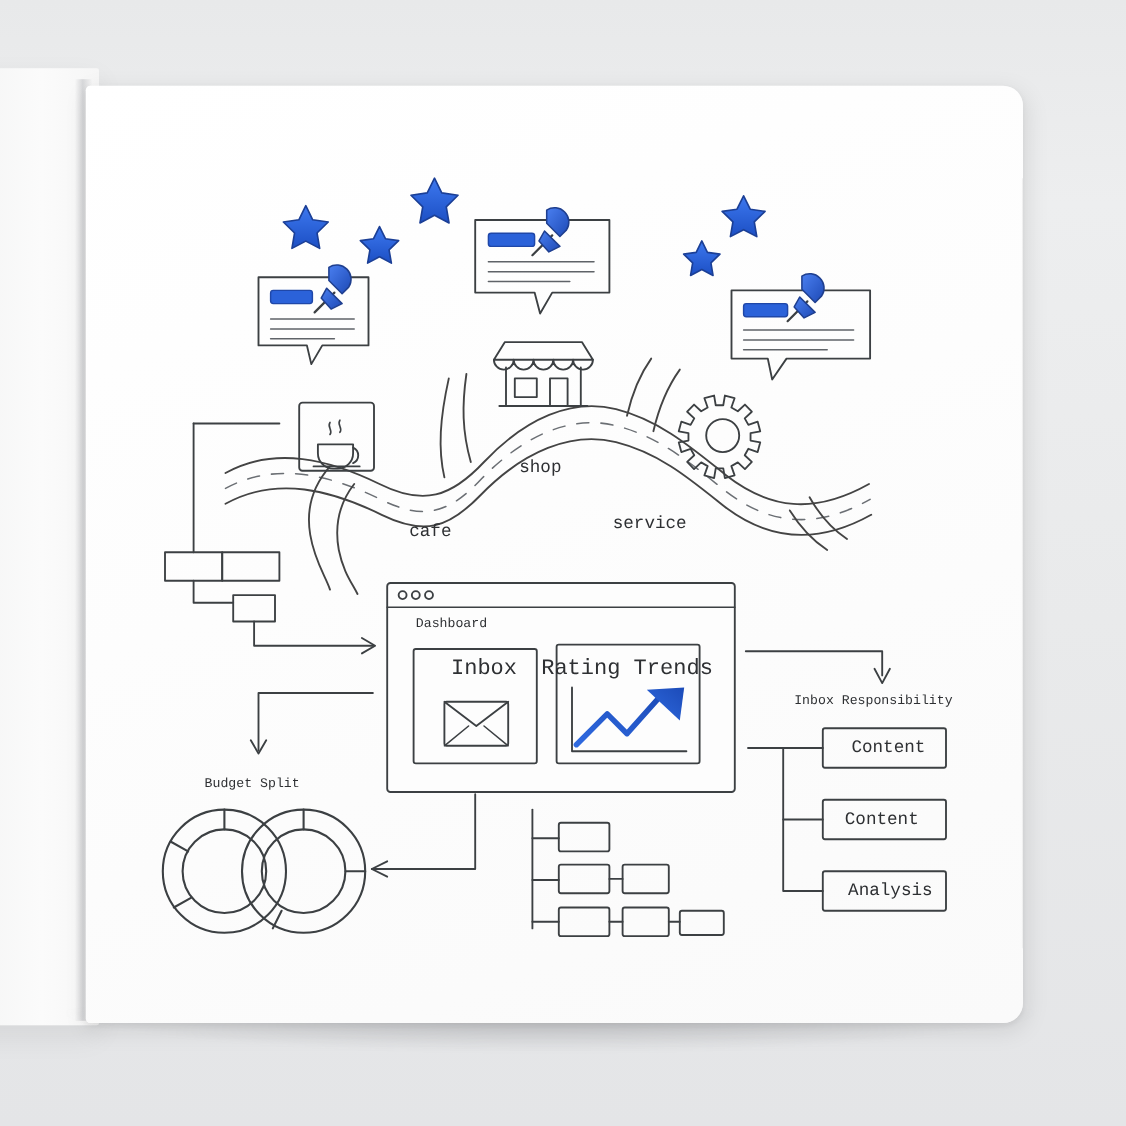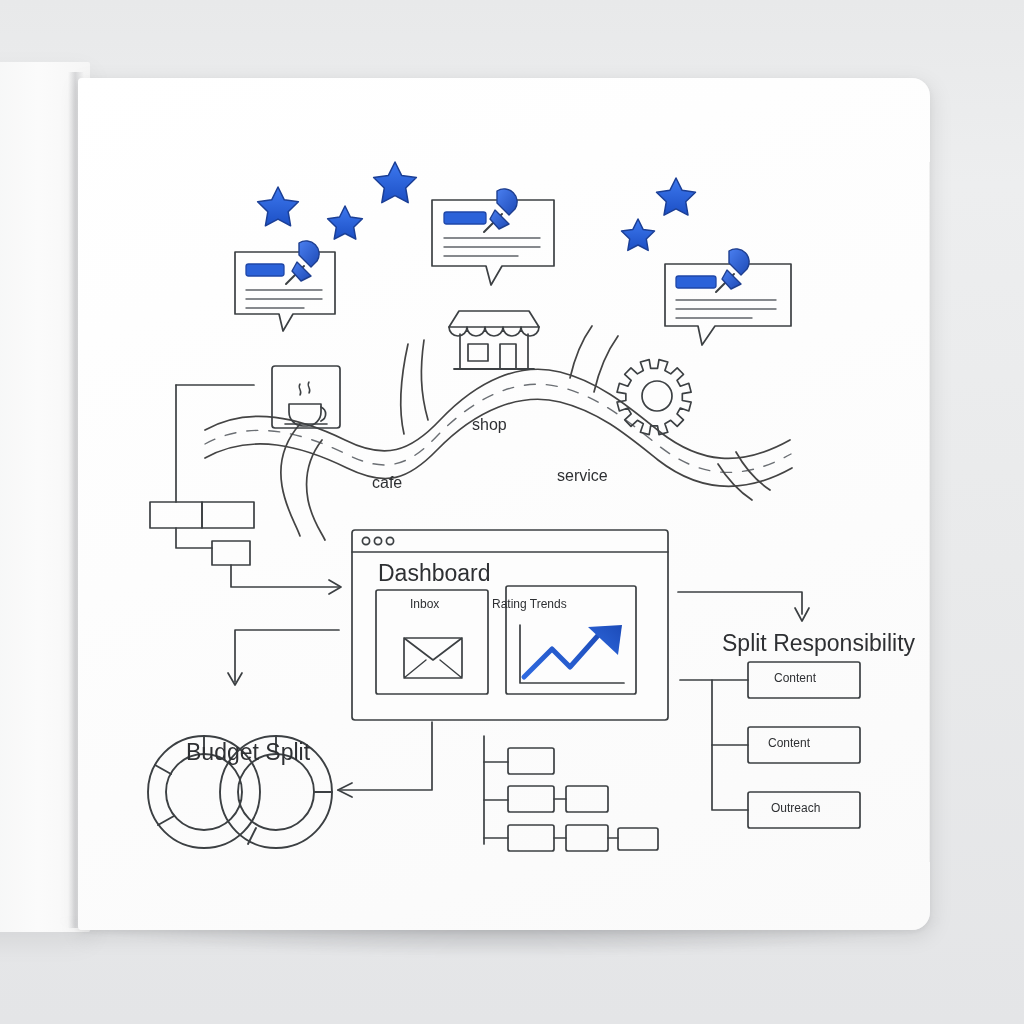--- a/index.html
+++ b/index.html
@@ -48,27 +48,27 @@
     position:absolute;left:60px;top:918px;width:880px;height:38px;
     background:radial-gradient(ellipse at 50% 0%,rgba(110,112,118,.30),rgba(110,112,118,0) 72%);
     filter:blur(2px);
   }
 
   
   svg.art{position:absolute;left:0;top:0;width:1024px;height:1024px;}
 
   .lbl{
     position:absolute;color:#2e3033;
-    font-family:Liberation Sans, sans-serif;
+    font-family:Liberation Mono, monospace;
     white-space:nowrap;user-select:none;
   }
   .lbl-road{font-size:16px;}
-  .lbl-title{font-size:23px;}
-  .lbl-card{font-size:12px;}
-  .lbl-box{font-size:12px;}
+  .lbl-title{font-size:12px;}
+  .lbl-card{font-size:20px;}
+  .lbl-box{font-size:16px;}
 </style>
 </head>
 <body>
 
 <div id="scene">
   <div class="backdrop"></div>
   <div class="page-left"></div>
   <div class="gutter"></div>
   <div class="page-shadow-bottom"></div>
 
@@ -273,19 +273,19 @@
   </svg>
 
   <div class="lbl lbl-road" style="left:372px;top:474px;">cafe</div>
   <div class="lbl lbl-road" style="left:472px;top:416px;">shop</div>
   <div class="lbl lbl-road" style="left:557px;top:467px;">service</div>
 
   <div class="lbl lbl-title" style="left:378px;top:560px;">Dashboard</div>
   <div class="lbl lbl-card" style="left:410px;top:597px;">Inbox</div>
   <div class="lbl lbl-card" style="left:492px;top:597px;">Rating Trends</div>
 
-  <div class="lbl lbl-title" style="left:722px;top:630px;">Split Responsibility</div>
+  <div class="lbl lbl-title" style="left:722px;top:630px;">Inbox Responsibility</div>
   <div class="lbl lbl-box" style="left:774px;top:671px;">Content</div>
   <div class="lbl lbl-box" style="left:768px;top:736px;">Content</div>
-  <div class="lbl lbl-box" style="left:771px;top:801px;">Outreach</div>
-
-  <div class="lbl lbl-title" style="left:186px;top:705px;margin-top:34px;">Budget Split</div>
+  <div class="lbl lbl-box" style="left:771px;top:801px;">Analysis</div>
+
+  <div class="lbl lbl-title" style="left:186px;top:705px;">Budget Split</div>
 </div>
 
 </body></html>

